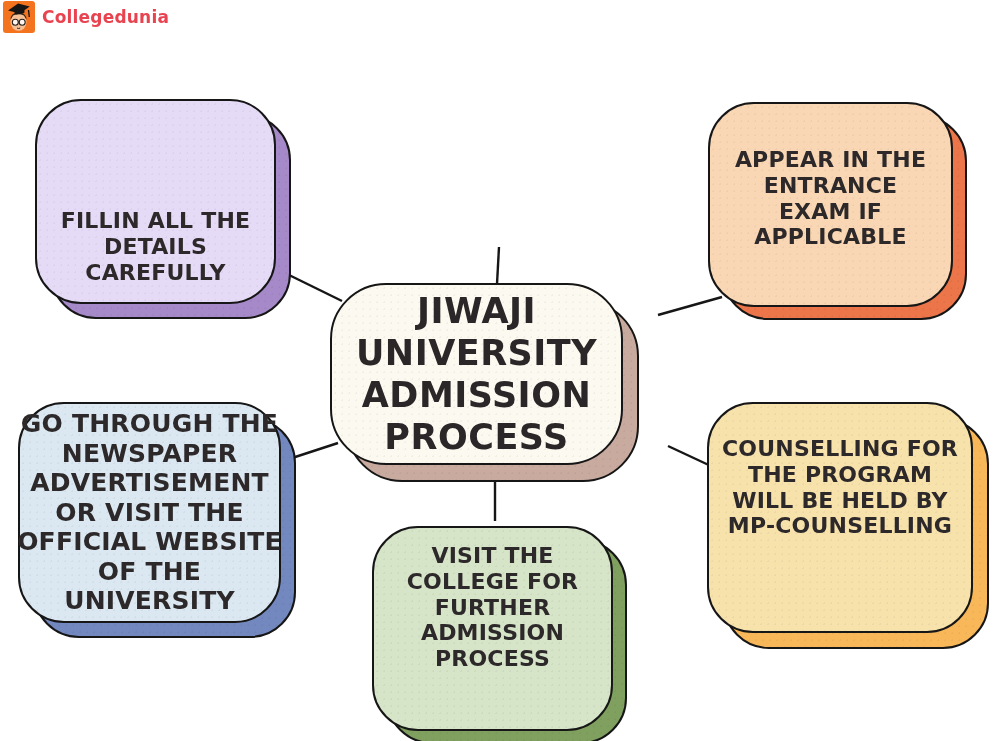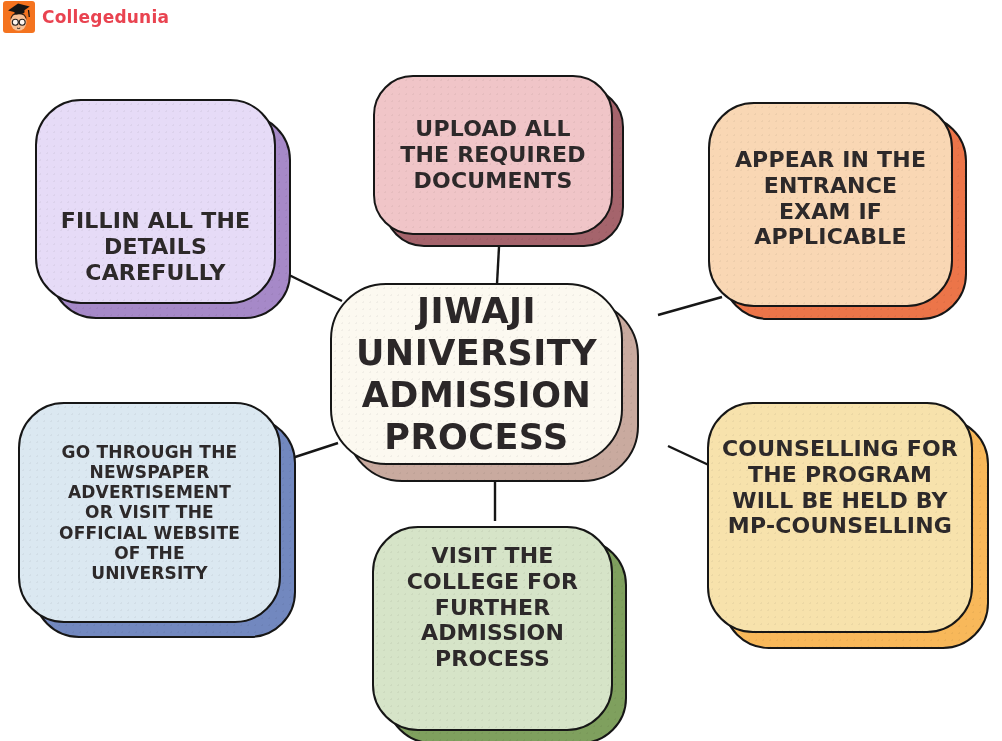--- a/index.html
+++ b/index.html
@@ -71,21 +71,21 @@
   
   .n-purple { left: 35px;  top: 99px;  width: 241px; height: 205px; }
   .n-purple .card { padding-bottom: 16px; align-items: flex-end; }
   .n-pink   { left: 373px; top: 75px;  width: 240px; height: 160px; }
   .n-pink .shadow { transform: translate(11px, 12px); }
   .n-pink .card, .n-pink .shadow { border-radius: 40px; }
   .n-orange { left: 708px; top: 102px; width: 245px; height: 205px; }
   .n-orange .shadow { transform: translate(14px, 13px); }
   .n-orange .card { padding-bottom: 12px; }
   .n-blue   { left: 18px;  top: 402px; width: 263px; height: 221px; }
-  .n-blue .label { font-size: 17px; }
+  .n-blue .label { font-size: 25px; }
   .n-green  { left: 372px; top: 518px; width: 241px; height: 205px; margin-top: 8px; }
   .n-green .shadow { transform: translate(14px, 13px); }
   .n-green .card { padding-bottom: 42px; }
   .n-yellow { left: 707px; top: 402px; width: 266px; height: 231px; }
   .n-yellow .shadow { transform: translate(16px, 16px); }
   .n-yellow .card { padding-bottom: 60px; }
 
   .n-center { left: 330px; top: 283px; width: 293px; height: 182px; }
   .n-center .card, .n-center .shadow { border-radius: 56px; border-width: 2.5px; }
   .n-center .shadow { transform: translate(16px, 17px); }
@@ -130,28 +130,20 @@
 
   <div class="node n-purple" style="--fill: #E6DBF7; --shadow: #A689C8;">
     <div class="shadow"></div>
     <div class="card">
       <span class="label" style="color: rgb(45, 41, 42);">FILLIN ALL THE
 DETAILS
 CAREFULLY</span>
     </div>
   </div>
 
-  <div class="node n-pink" style="--fill: #F0C5C8; --shadow: #A5646C;">
-    <div class="shadow"></div>
-    <div class="card">
-      <span class="label" style="color: rgb(45, 41, 42);">UPLOAD ALL
-THE REQUIRED
-DOCUMENTS</span>
-    </div>
-  </div>
 
   <div class="node n-orange" style="--fill: #F9D7B4; --shadow: #EC7549;">
     <div class="shadow"></div>
     <div class="card">
       <span class="label" style="color: rgb(45, 41, 42);">APPEAR IN THE
 ENTRANCE
 EXAM IF
 APPLICABLE</span>
     </div>
   </div>

